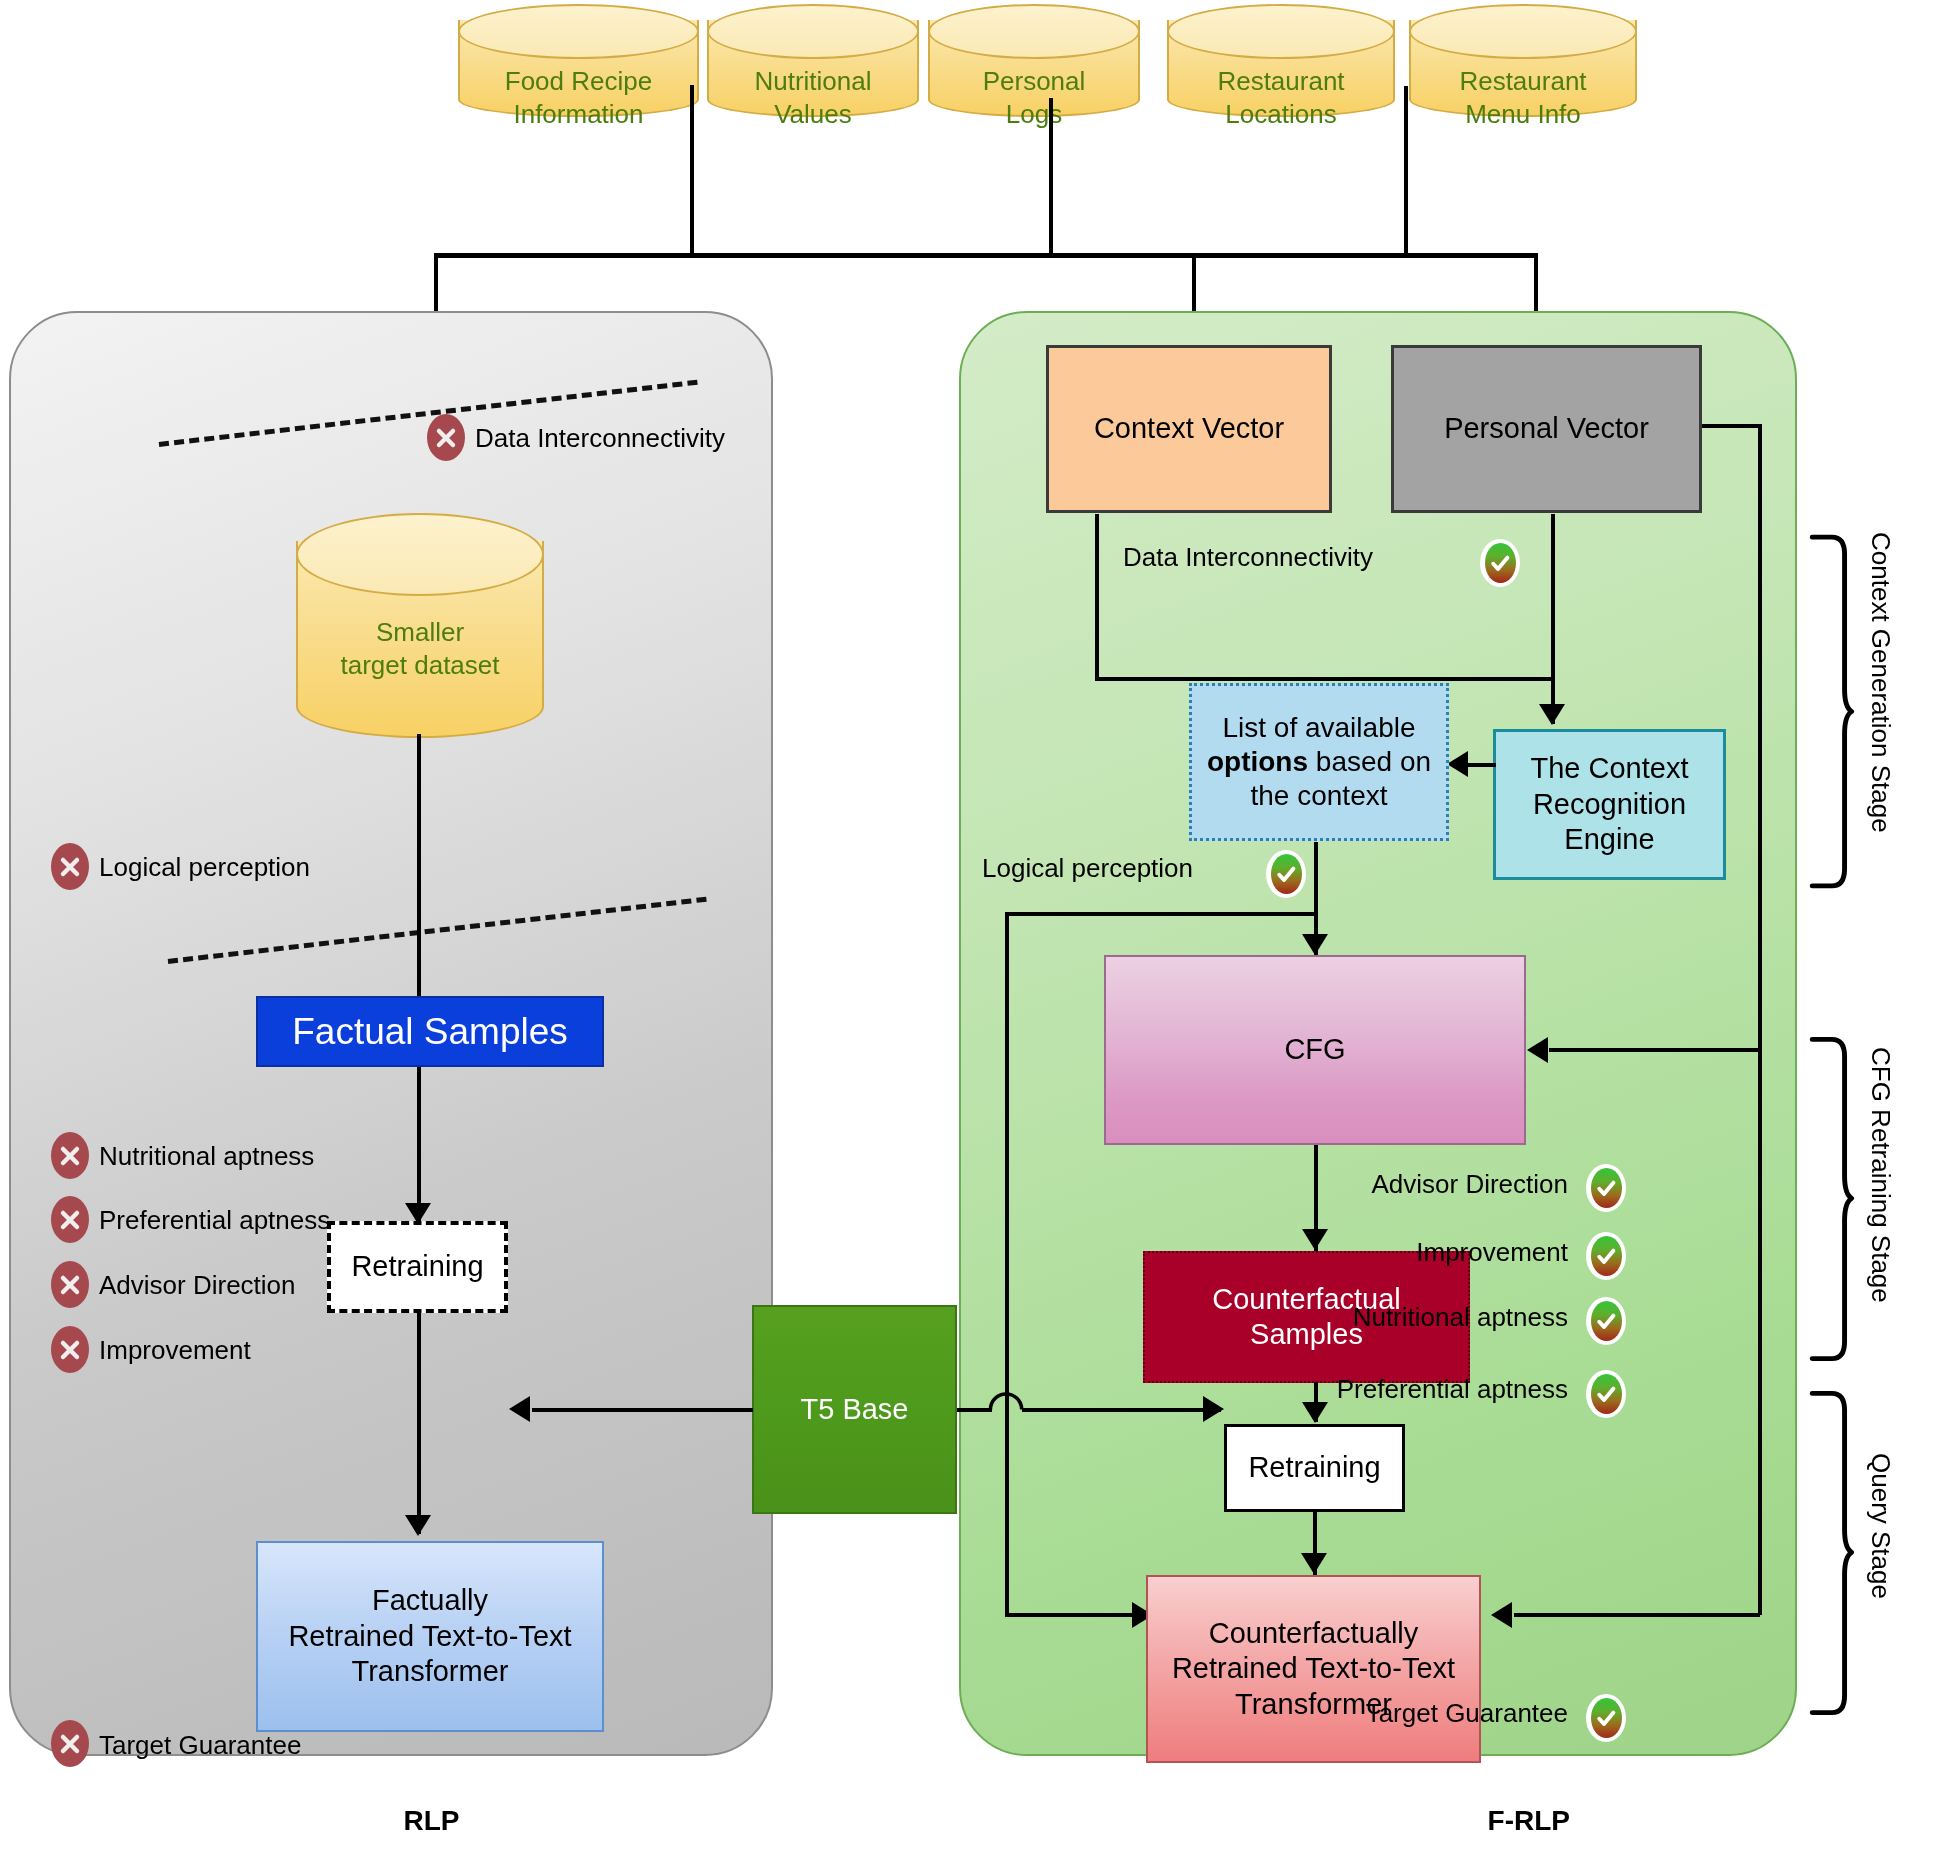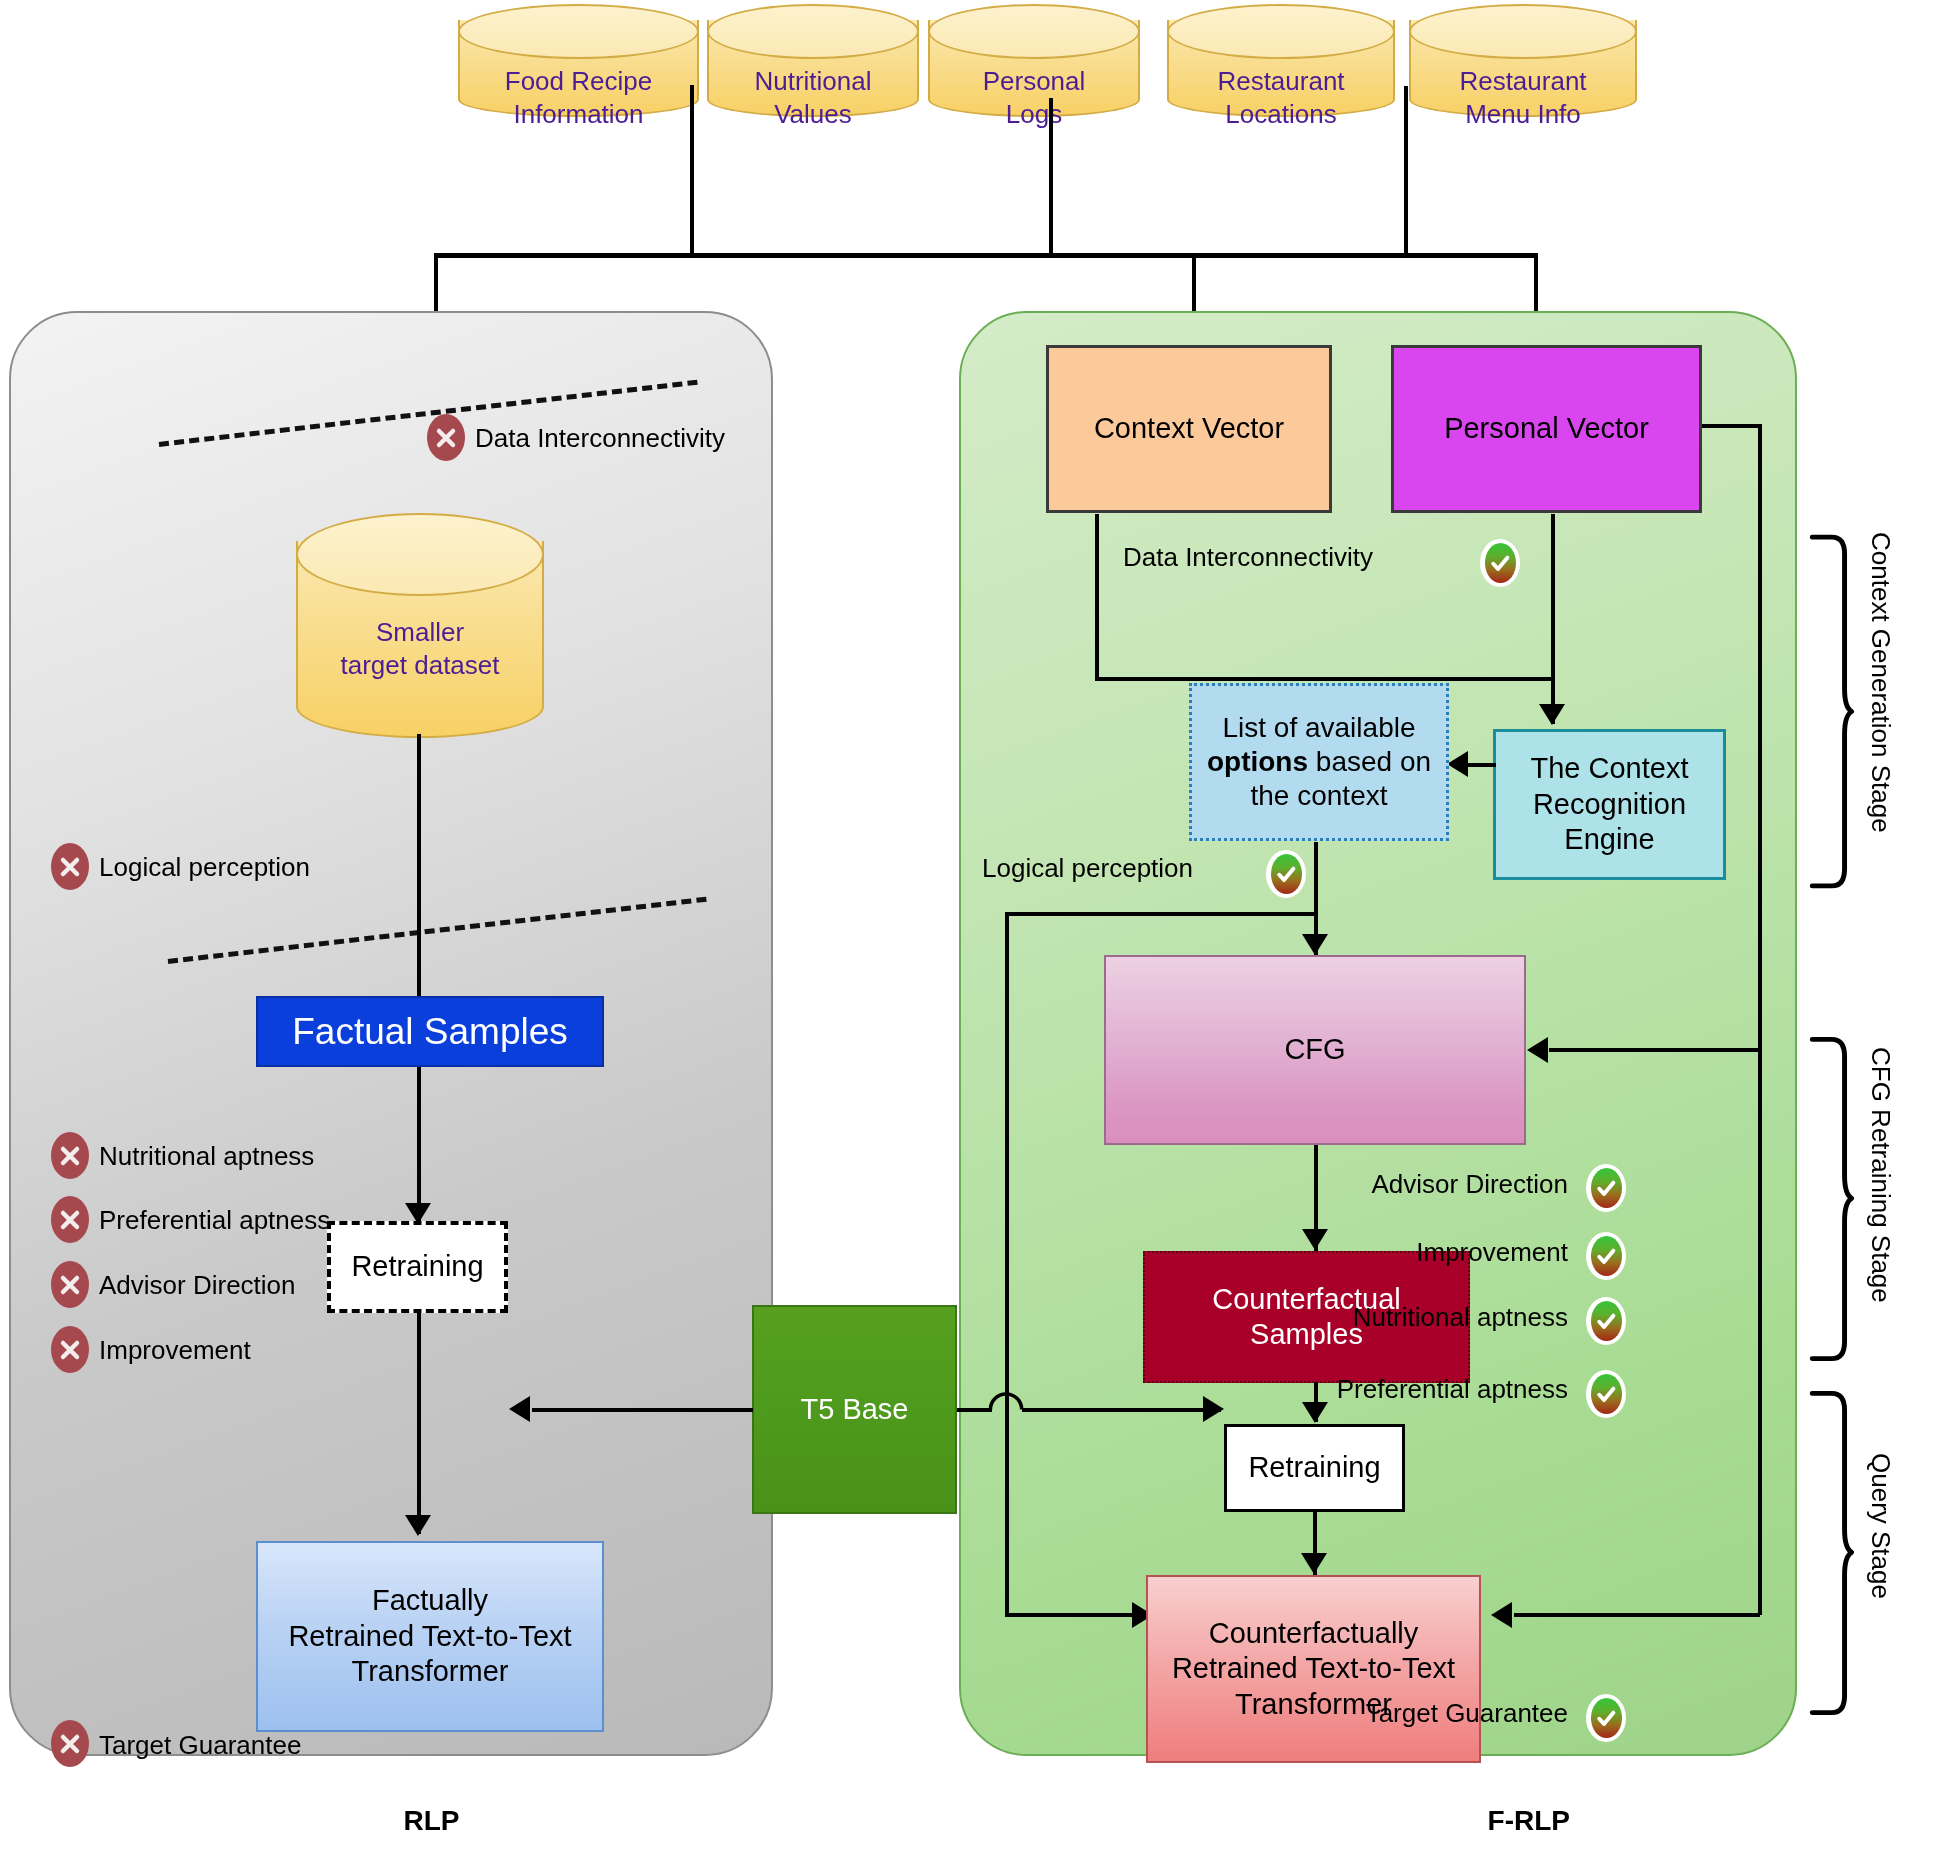--- a/index.html
+++ b/index.html
@@ -11,37 +11,37 @@
   
   .cyl{position:absolute;}
   .cyl .body{position:absolute;left:0;top:15.6px;right:0;bottom:0;
       background:linear-gradient(180deg,#fbe9b0 0%,#f9dd8e 45%,#f8d165 100%);
       border-left:2.1px solid #d4ac45;border-right:2.1px solid #d4ac45;border-bottom:2.1px solid #d4ac45;
       border-radius:0 0 50% 50%/0 0 18% 18%;}
   .cyl .top{position:absolute;left:0;top:0;right:0;height:51px;
       background:linear-gradient(180deg,#fdf2ce 0%,#fbe9b4 100%);
       border:2.1px solid #d4ac45;border-radius:50%;}
   .cyl .lbl{position:absolute;left:0;right:0;top:61px;font-size:26px;text-align:center;
-      line-height:1.28;color:#4c1d95;}
+      line-height:1.28;color:#4d7c0f;}
 
   
   .panel-rlp{left:8.5px;top:311px;width:764px;height:1445px;border-radius:68px;
       background:linear-gradient(160deg,#f3f3f3 0%,#e2e2e2 30%,#c9c9c9 62%,#b9b9b9 100%);
       border:2.8px solid #8d8d8d;}
   .panel-frlp{left:959px;top:311px;width:838px;height:1445px;border-radius:68px;
       background:linear-gradient(160deg,#d4ecc8 0%,#c2e5b2 35%,#a8dc94 75%,#9ed389 100%);
       border:2.8px solid #6cae55;}
 
   .dashline{position:absolute;border-top:5px dashed #111;transform-origin:left center;}
 
   
   .box{position:absolute;box-sizing:border-box;display:flex;align-items:center;justify-content:center;
        text-align:center;line-height:1.22;}
   .b-ctxvec{background:#fbc99a;border:3.5px solid #3a3a3a;}
-  .b-persvec{background:#d946ef;border:3.5px solid #3a3a3a;}
+  .b-persvec{background:#a3a3a3;border:3.5px solid #3a3a3a;}
   .b-options{background:#b3dbf0;border:3.5px dotted #2b7fb5;}
   .b-engine{background:#ade2e8;border:3.5px solid #1b8c9c;}
   .b-cfg{background:linear-gradient(180deg,#ecd0e2 0%,#e3b6d5 40%,#dc9ac5 75%,#da8ebf 100%);
          border:2.8px solid #9b6a8e;}
   .b-cfsamples{background:#a80029;border:2.8px dotted #5d0016;color:#fff;}
   .b-retrain{background:#fff;border:3.5px solid #000;}
   .b-retrain-dashed{background:#fff;border:4.2px dashed #000;}
   .b-factual{background:#0b3fdc;border:2.8px solid #0a2fa5;color:#fff;}
   .b-t5{background:linear-gradient(180deg,#57a01f 0%,#4e9a1c 50%,#4a9119 100%);
         border:2.8px solid #3a7714;color:#fff;}

